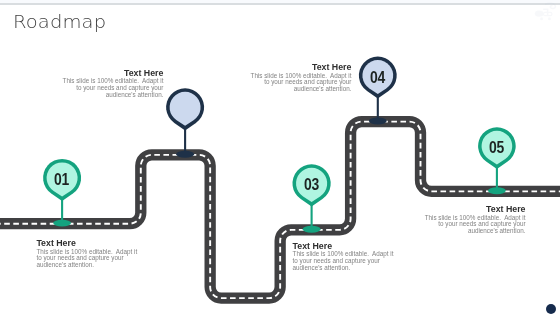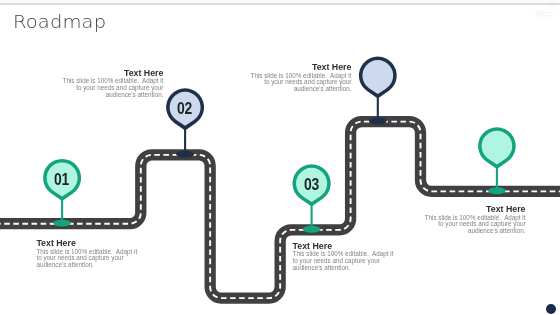--- a/index.html
+++ b/index.html
@@ -82,25 +82,28 @@
     <span class="hd">Text Here</span>
     <span class="bd">This slide is 100% editable.  Adapt it to your needs and capture your audience's attention.</span>
   </div>
   <div class="tb" style="left:423.5px;top:204.3px;width:102px;text-align:right;">
     <span class="hd">Text Here</span>
     <span class="bd">This slide is 100% editable.  Adapt it to your needs and capture your audience's attention.</span>
   </div>
   <div class="mnum" style="left:40.10px;top:155.90px;align-items:center;">
       <span>01</span>
     </div>
-  <div class="mnum" style="left:163.10px;top:85.30px;">
-      <span>02</span>
-    </div>
   <div class="mnum" style="left:289.60px;top:161.40px;">
       <span>03</span>
+    </div>
+  <div class="mnum" style="left:355.80px;top:53.50px;">
+      <span>04</span>
+    </div>
+  <div class="mnum" style="left:474.90px;top:124.10px;">
+      <span>05</span>
     </div>
   <svg class="watermark" width="26" height="22" viewBox="0 0 26 22">
     <path d="M13.5 3.2c3.6-1.6 8.1-1.2 9.6 1.1 1 1.6-.3 3.1-2.1 3.1-1.5 0-2.6-.7-2.6-1.6 0-.8.7-1.2 1.5-1.1" fill="none" stroke="#b9c3d8" stroke-width="1.5" stroke-linecap="round"></path>
     <path d="M11.2 8.3h4.4v5.6" fill="none" stroke="#b9c3d8" stroke-width="1.6"></path>
     <ellipse cx="7.2" cy="12.6" rx="4.4" ry="3.2" fill="#b9c3d8"></ellipse>
     <rect x="11.6" y="11.4" width="8.2" height="3.2" rx="1.2" fill="none" stroke="#b9c3d8" stroke-width="1.2"></rect>
     <circle cx="9.6" cy="17.8" r="1.5" fill="#b9c3d8"></circle>
     <circle cx="17.4" cy="17.8" r="1.5" fill="#b9c3d8"></circle>
   </svg>
   <div class="corner-dot"></div>

